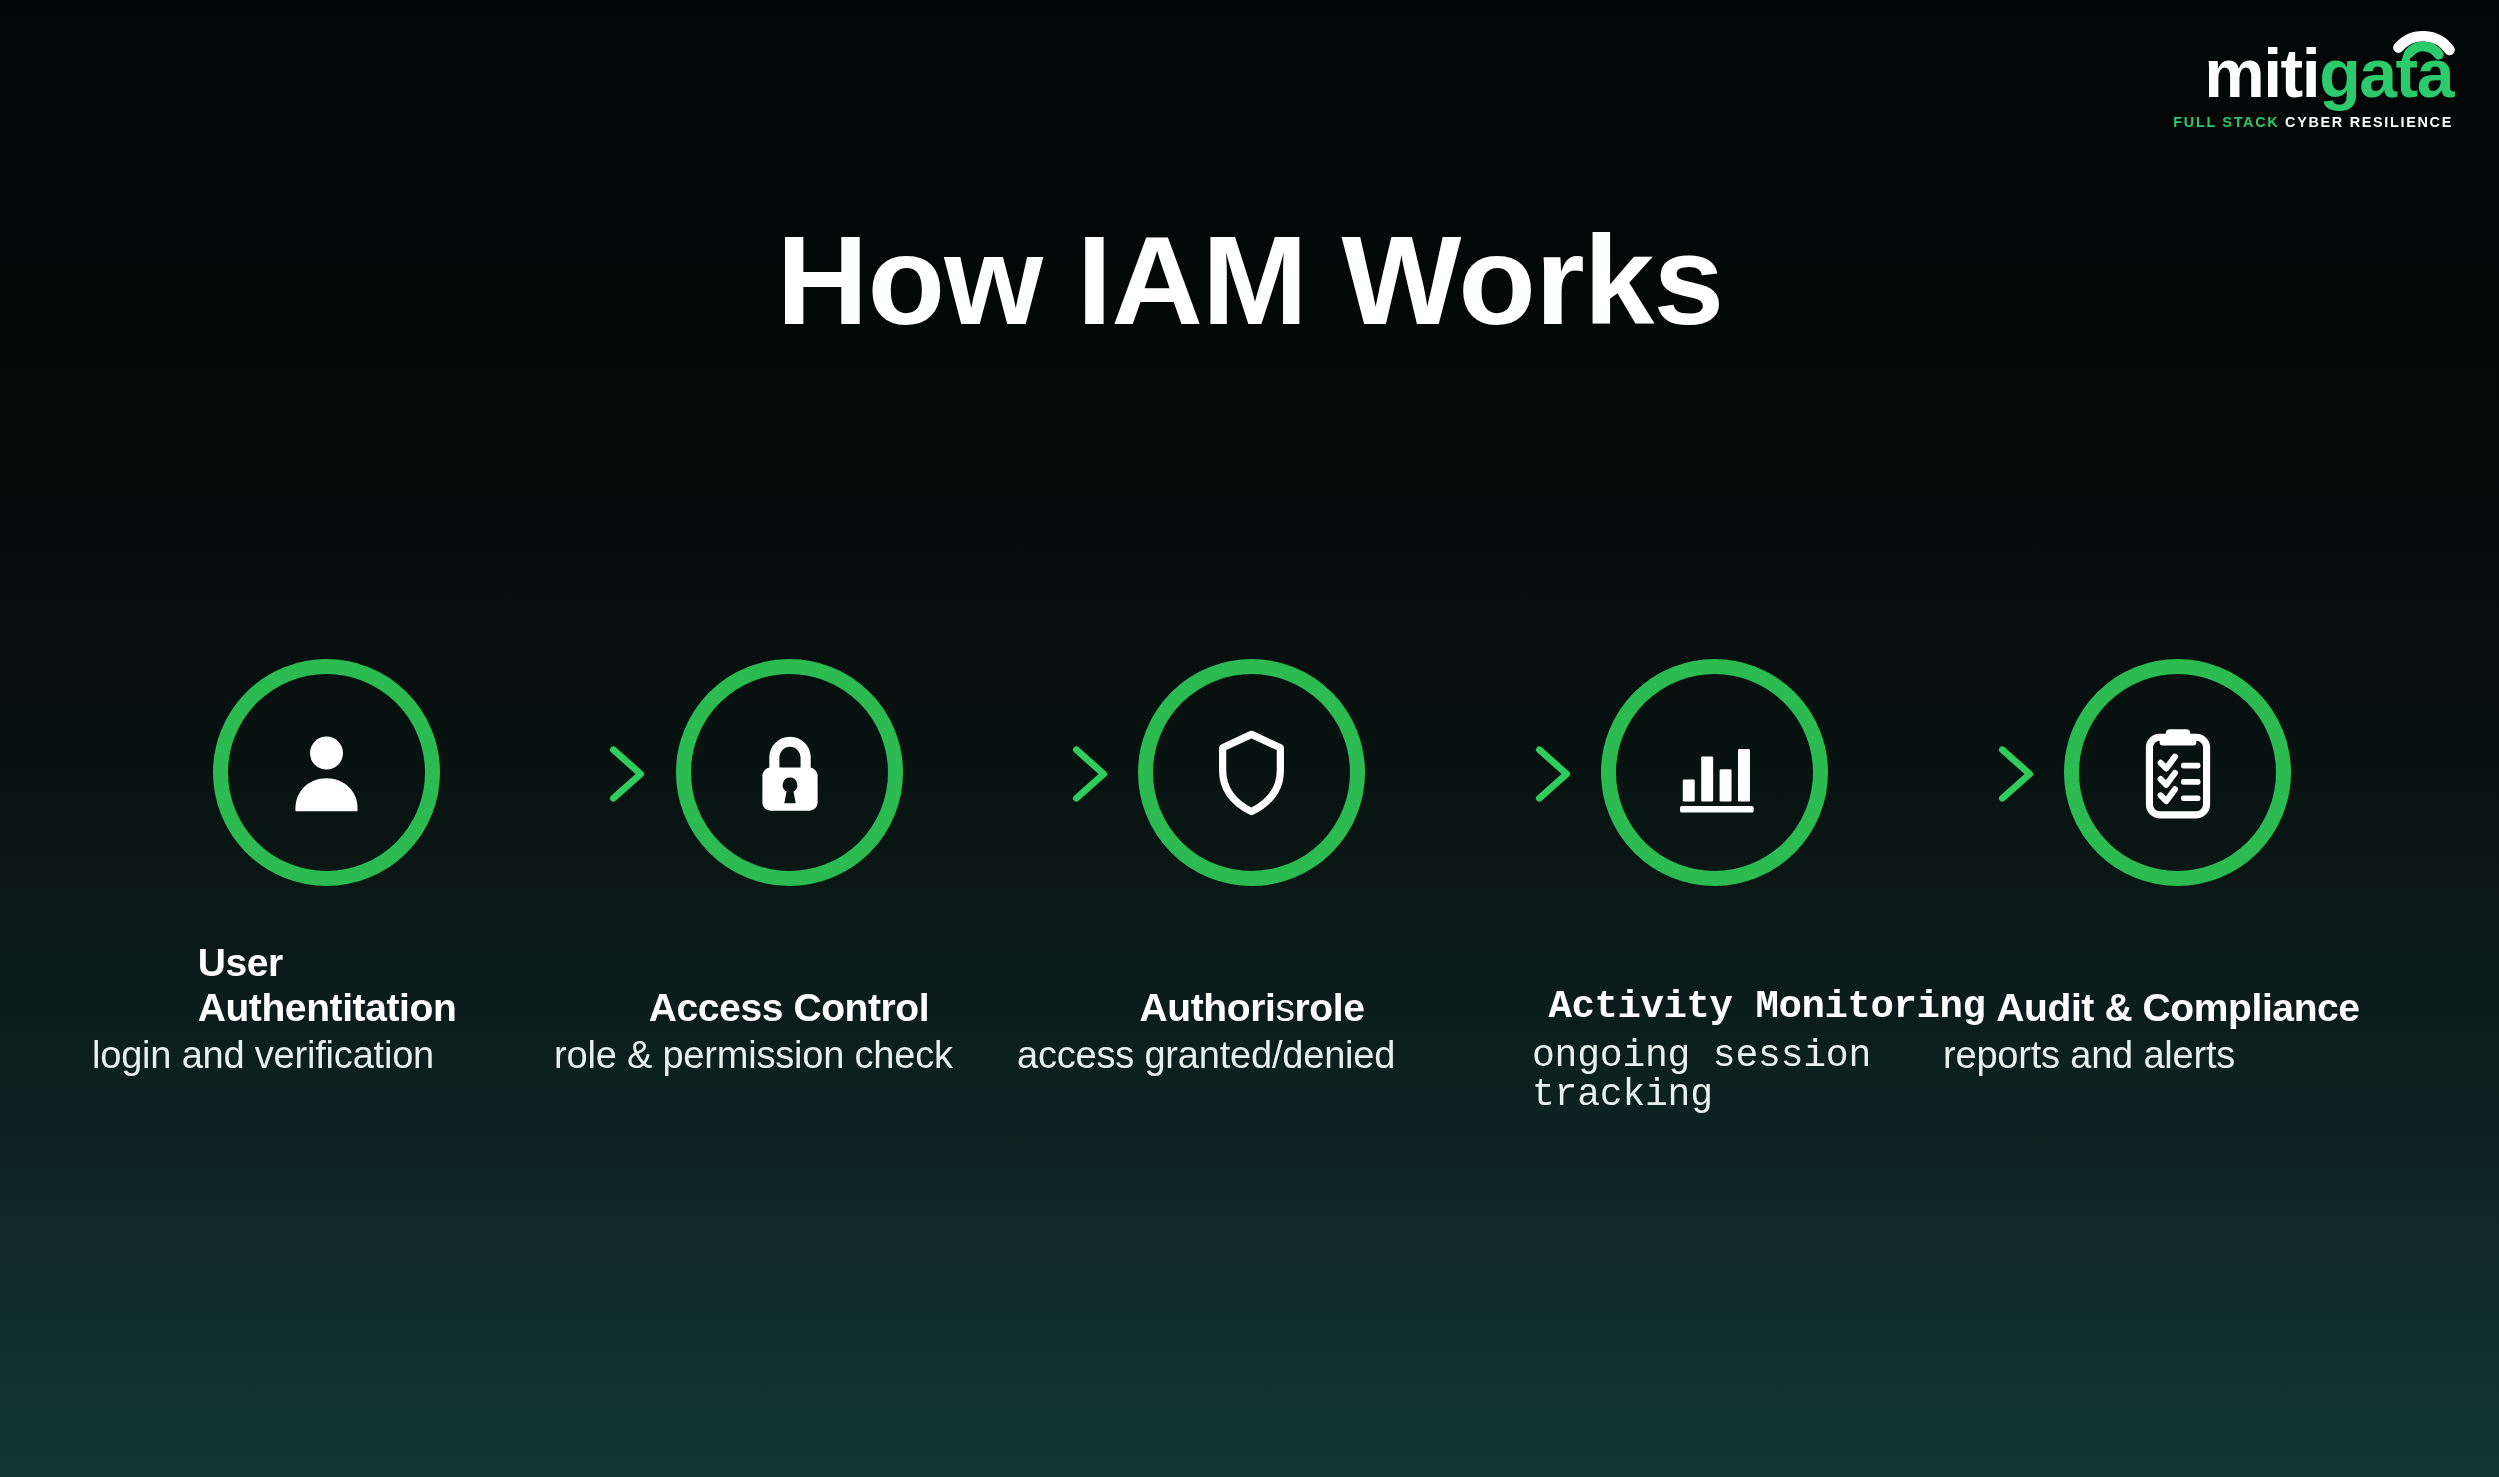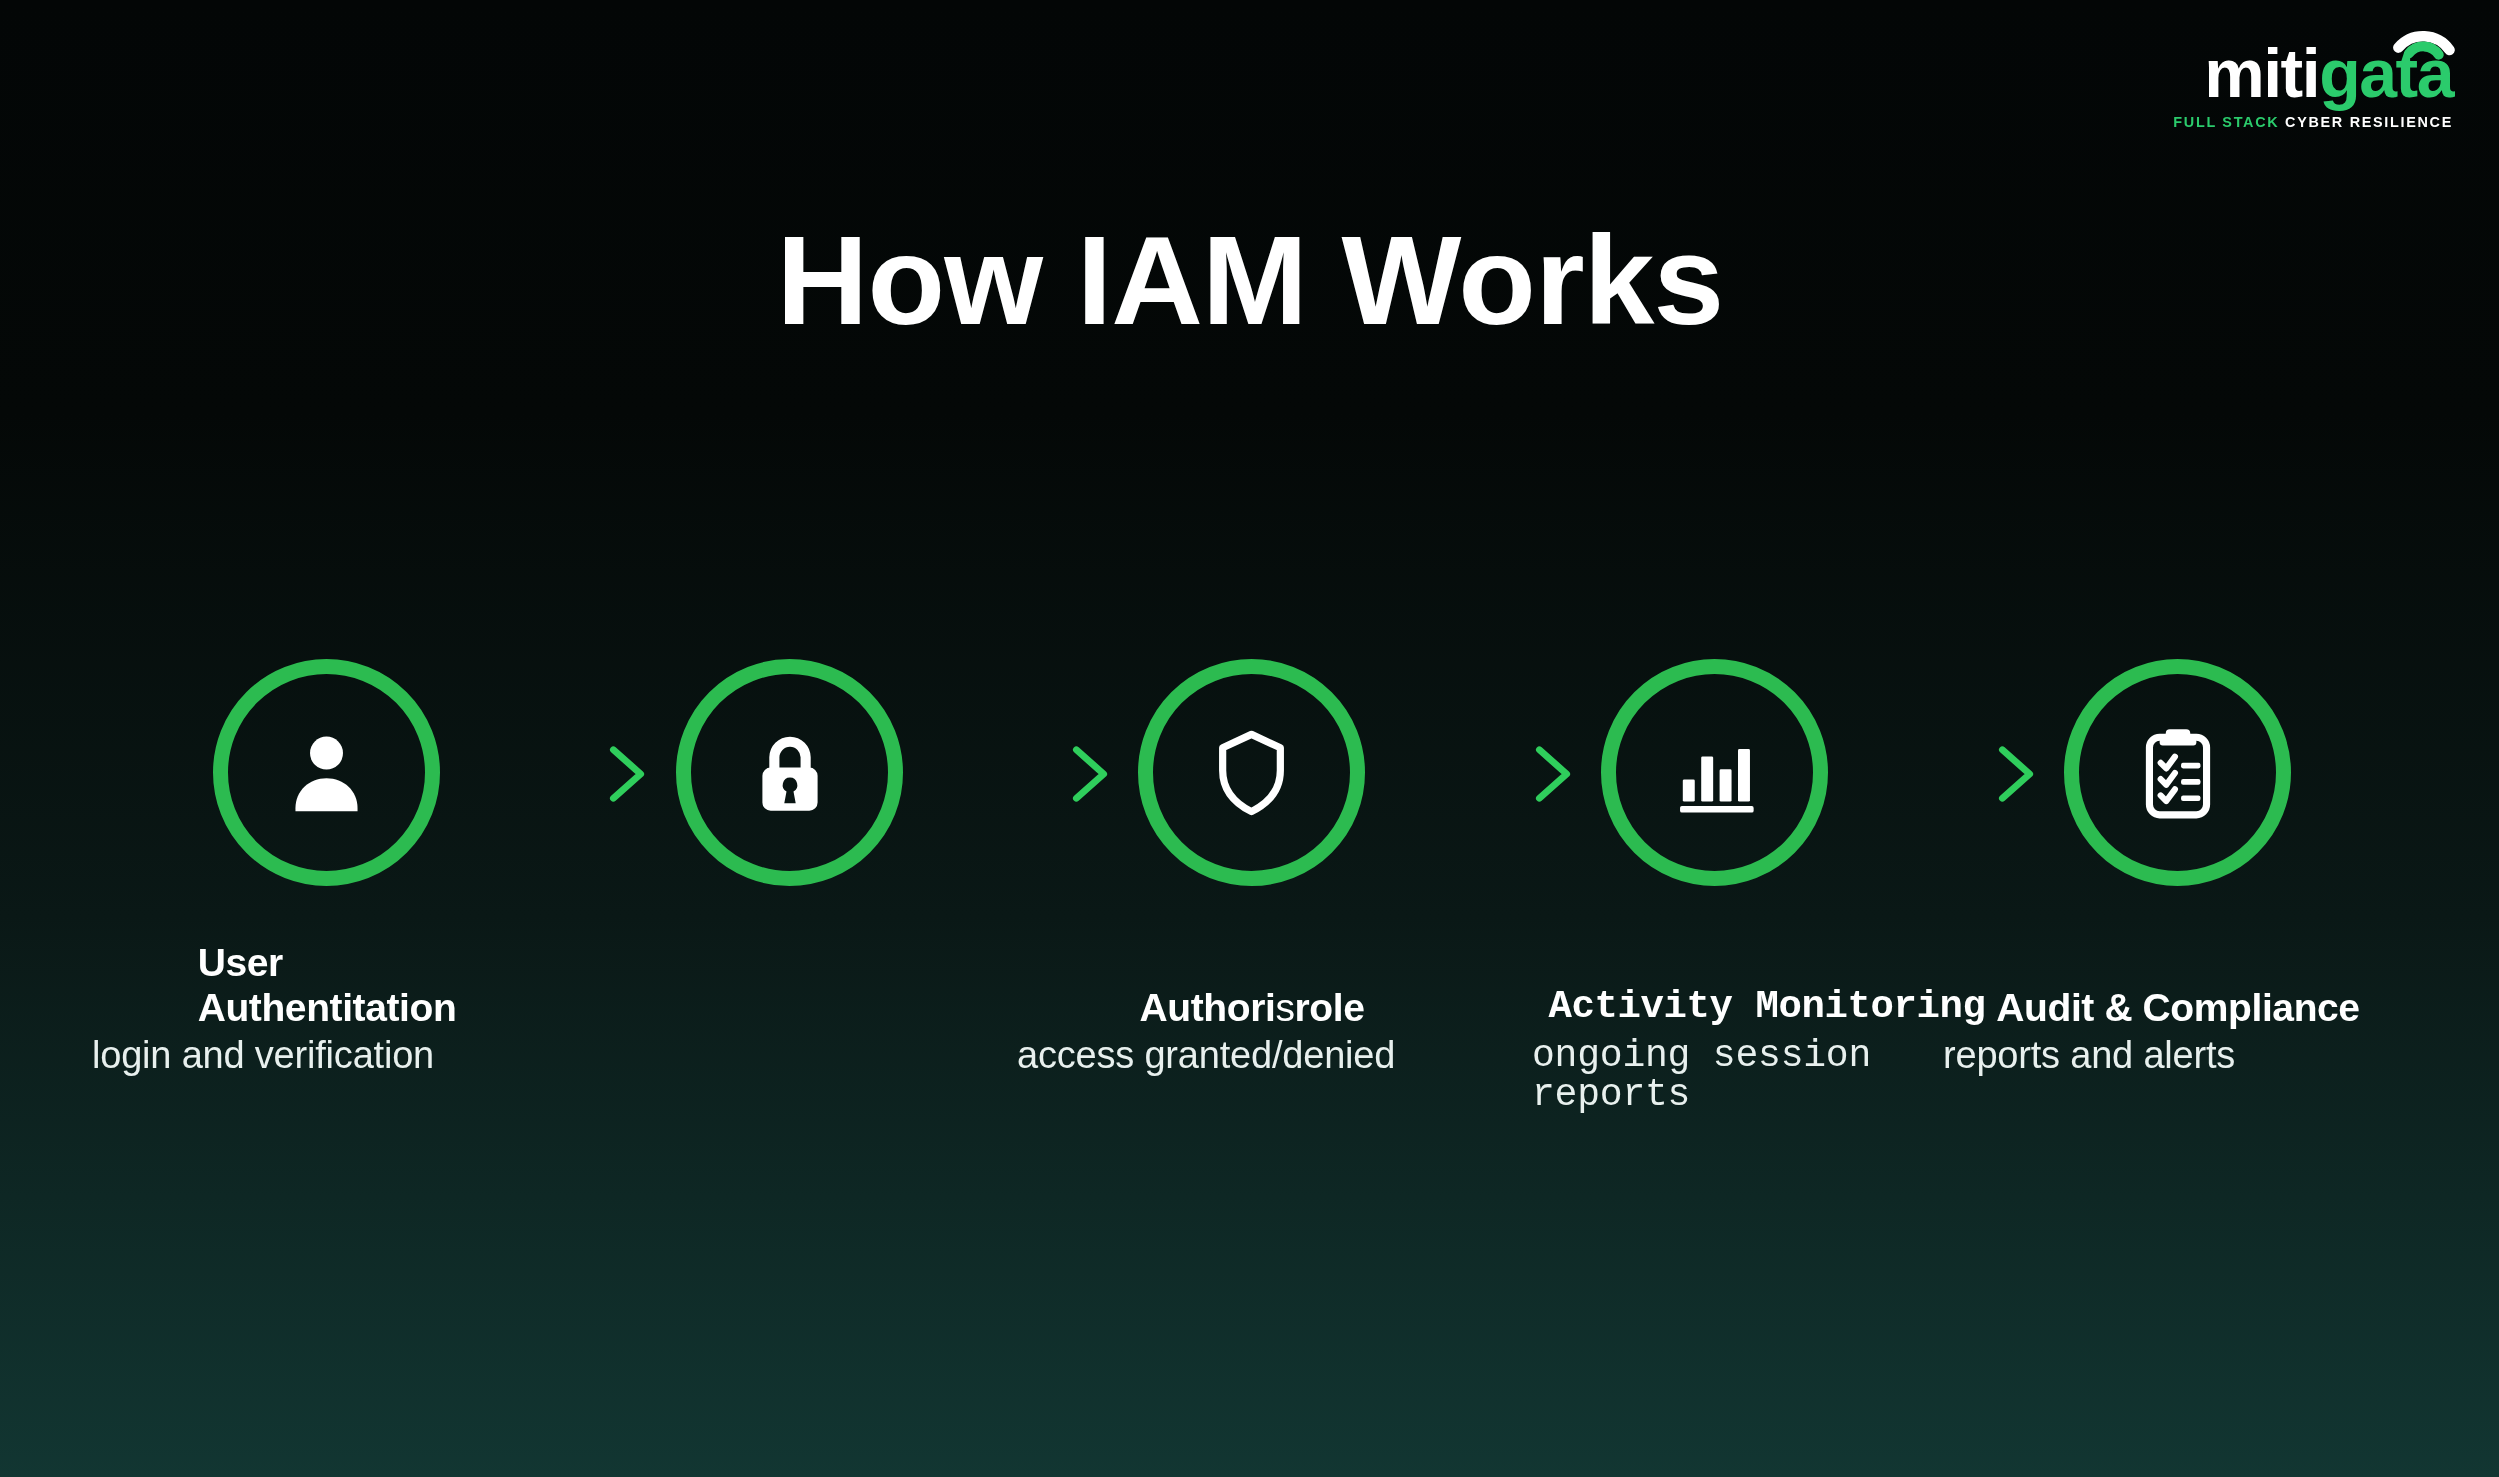--- a/index.html
+++ b/index.html
@@ -184,29 +184,33 @@
       <line x1="0" y1="70" x2="238" y2="70" stroke="url(#lg-d)" stroke-width="5"></line>
       <polyline points="226,38 262,70 226,102" fill="none" stroke="var(--arrow-green)" stroke-width="9" stroke-linecap="round" stroke-linejoin="round"></polyline>
     </svg>
 
     <div class="step-text t1">
       <div class="step-title"><span>User
 Authentitation</span></div>
       <div class="step-subtitle">login and verification</div>
     </div>
 
+    <div class="step-text t2">
+      <div class="step-title"><span>Access Control</span></div>
+      <div class="step-subtitle">role &amp; permission check</div>
+    </div>
 
     <div class="step-text t3">
       <div class="step-title"><span>Authori</span><span class="light-s">s</span><span>role</span></div>
       <div class="step-subtitle">access granted/denied</div>
     </div>
 
     <div class="step-text t4">
       <div class="step-title"><span>Activity Monitoring</span></div>
-      <div class="step-subtitle">ongoing session reports</div>
+      <div class="step-subtitle">ongoing session tracking</div>
     </div>
 
     <div class="step-text t5">
       <div class="step-title"><span>Audit &amp; Compliance</span></div>
       <div class="step-subtitle">reports and alerts</div>
     </div>
 
   </div>
 </div>
 

